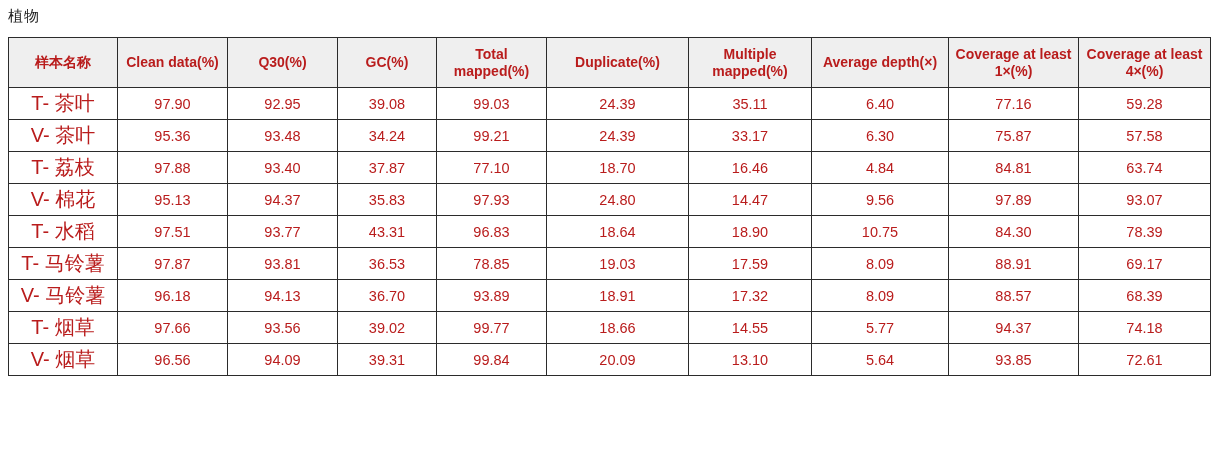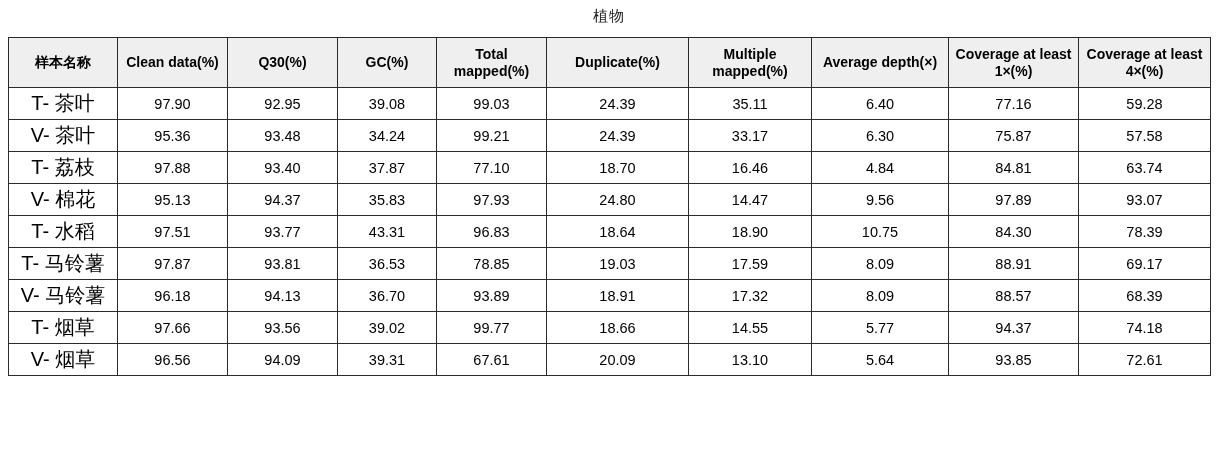--- a/index.html
+++ b/index.html
@@ -14,27 +14,26 @@
   .page {
     padding: 7px 8px 0 8px;
     box-sizing: border-box;
   }
   .title {
     font-size: 15px;
     color: #1f1f1f;
     line-height: 18px;
     margin: 0 0 12px 0;
     letter-spacing: 1px;
-    text-align: center;
   }
   table.data-table {
     border-collapse: collapse;
     table-layout: fixed;
     width: 1202px;
-    color: #000000;
+    color: #b91c1c;
   }
   table.data-table th,
   table.data-table td {
     border: 1px solid #2b2b2b;
     text-align: center;
     vertical-align: middle;
     overflow: hidden;
   }
   table.data-table th {
     background: #efefef;
@@ -183,21 +182,21 @@
           <td>14.55</td>
           <td>5.77</td>
           <td>94.37</td>
           <td>74.18</td>
         </tr>
         <tr>
           <td class="sample-cell">V- 烟草</td>
           <td>96.56</td>
           <td>94.09</td>
           <td>39.31</td>
-          <td>67.61</td>
+          <td>99.84</td>
           <td>20.09</td>
           <td>13.10</td>
           <td>5.64</td>
           <td>93.85</td>
           <td>72.61</td>
         </tr>
       </tbody>
   </table>
 </div>
 

